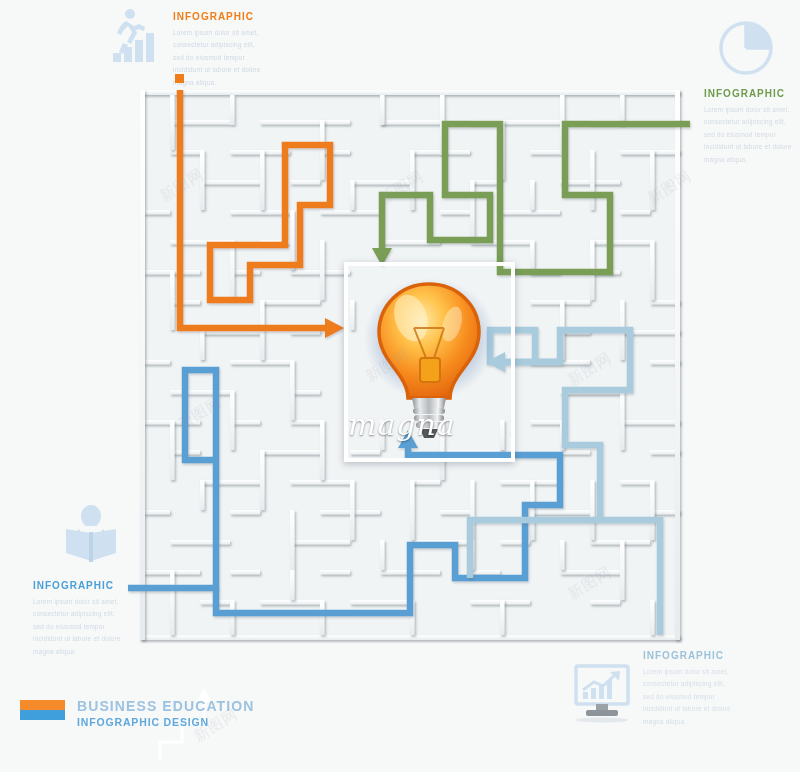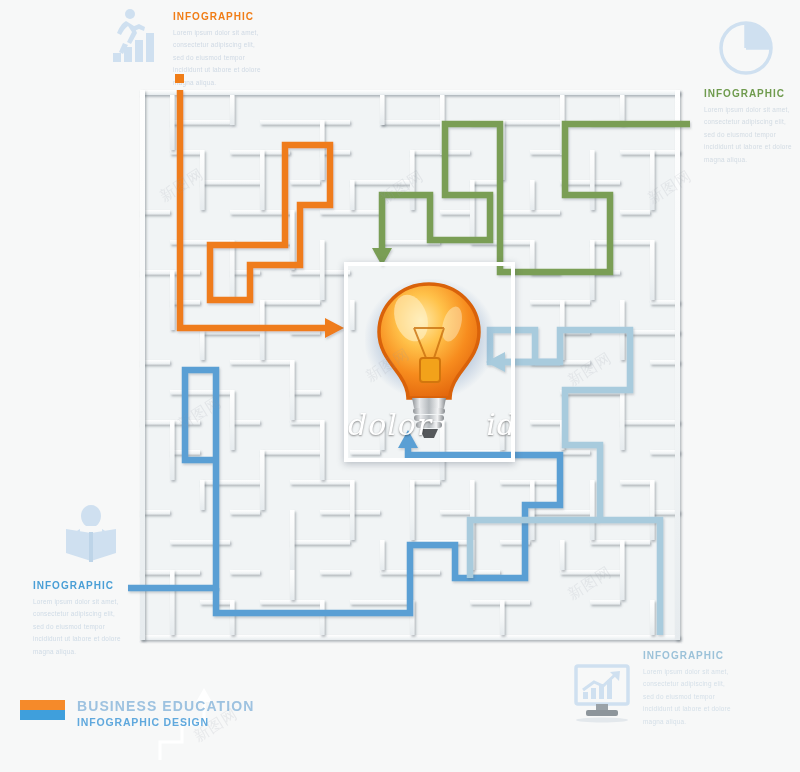--- a/index.html
+++ b/index.html
@@ -339,21 +339,21 @@
       <path d="M66,62 L78,92 M96,62 L86,92 M66,62 L96,62 M78,92 L86,92" fill="none" stroke="#c9700f" stroke-width="2" opacity=".8"></path>
       <rect x="72" y="92" width="20" height="24" rx="3" fill="#f3a21a" stroke="#d2760d" stroke-width="2"></rect>
 
       <path d="M64,132 L98,132 L96,142 L66,142 Z" fill="url(#capg)"></path>
       <rect x="65" y="142" width="32" height="6" rx="3" fill="url(#capg)"></rect>
       <rect x="66" y="149" width="30" height="6" rx="3" fill="url(#capg)"></rect>
       <rect x="68" y="156" width="26" height="6" rx="3" fill="url(#capg)"></rect>
       <path d="M72,163 L90,163 L86,172 L76,172 Z" fill="#55585b"></path>
     </svg>
     <div id="best-idea-text">
-      <span>dolor</span><span class="gapword"></span><span>idea</span>
+      <span>magna</span><span class="gapword"></span><span>idea</span>
     </div>
   </div>
 
   <div class="iconwrap" style="left:103px;top:5px;">
     <svg width="62" height="62" viewBox="0 0 62 62" fill="#cfe0f0">
       <circle cx="27" cy="9" r="5"></circle>
       <path d="M23,16 C19,18 16,23 14,28 L18,30 C20,26 22,23 25,21 L29,27 L24,37 L28,39 L34,28 L31,21 Z"></path>
       <path d="M29,27 L36,24 L41,26 L42,22 L36,19 L29,22 Z"></path>
       <path d="M20,38 L16,47 L20,49 L25,40 Z"></path>
       <rect x="10" y="48" width="8" height="9"></rect>

